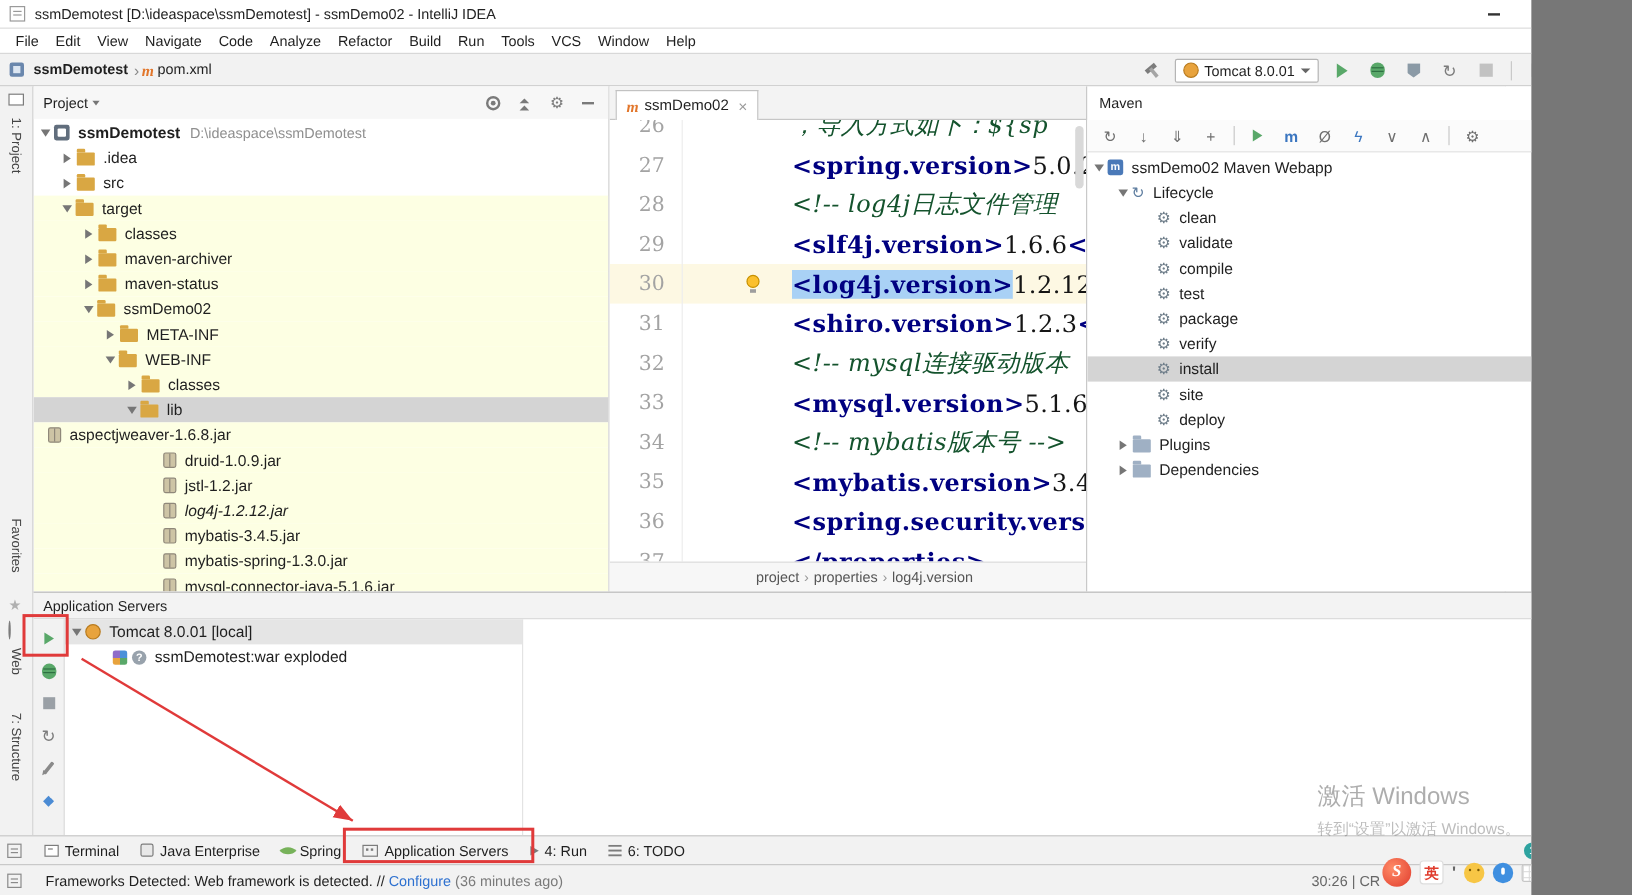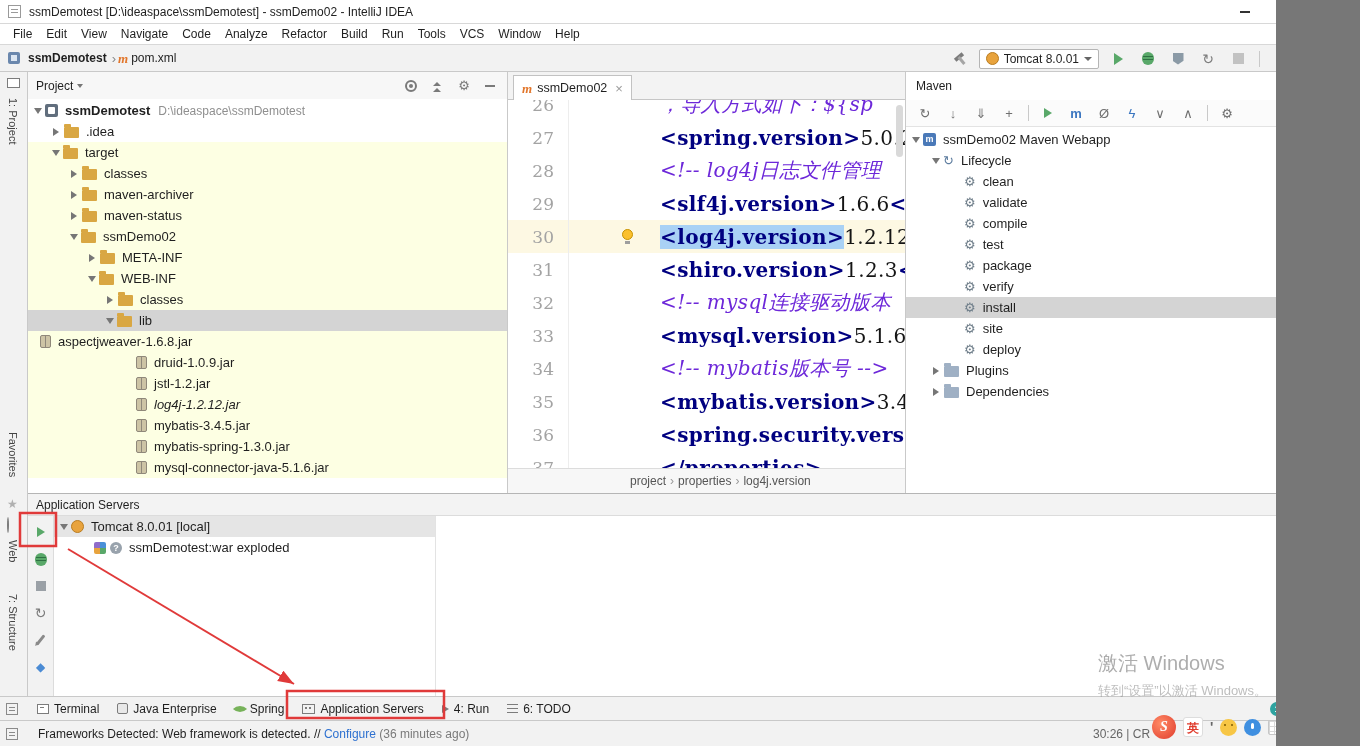--- a/index.html
+++ b/index.html
@@ -110,21 +110,21 @@
   .ed-tab{position:absolute;left:5px;top:3px;height:25px;background:#fff;border:1px solid #c2c2c2;border-bottom:none;display:flex;align-items:center;gap:5px;padding:0 8px;font-size:12.5px;}
   .tab-close{color:#9b9b9b;font-size:13px;margin-left:3px;}
   #ed-lines{position:absolute;left:0;top:28px;right:0;bottom:25px;overflow:hidden;}
   .ed-line{height:33px;display:flex;align-items:center;position:relative;}
   .ed-line:first-child{margin-top:-12px;}
   .ed-line.cur{background:#fdf8e3;}
   .ln{width:60px;padding-right:14px;text-align:right;color:#a3a3a3;font:17px "DejaVu Serif",serif;flex:none;}
   .code{font:20px "DejaVu Serif",serif;white-space:pre;padding-left:92px;letter-spacing:.4px;flex:none;}
   .s-tag{color:#000080;font-weight:700;}
   .s-txt{color:#151515;}
-  .s-cmt{color:#6d28d9;font-style:italic;}
+  .s-cmt{color:#14532d;font-style:italic;}
   .s-sel{background:#a9d1f5;}
   .bulb{position:absolute;left:114px;top:9px;width:11px;height:11px;background:#fbc02d;border:1px solid #c79100;border-radius:50%;}
   .bulb::after{content:"";position:absolute;left:2px;top:11px;width:5px;height:3px;background:#9e9e9e;}
   .gutter-sep{position:absolute;left:60px;top:28px;bottom:25px;width:1px;background:#ededed;}
   .ed-scroll{position:absolute;right:1px;top:30px;width:8px;bottom:27px;}
   .ed-scroll .thumb{width:7px;height:52px;background:#d9d9d9;border-radius:4px;margin-top:3px;}
   .crumbbar{position:absolute;left:0;right:0;bottom:0;height:25px;background:#f7f7f7;border-top:1px solid #dcdcdc;display:flex;align-items:center;padding-left:118px;color:#555;}
   .crumb-item{margin:0 4px;}
   .crumb-sep2{color:#999;}
 
@@ -303,20 +303,25 @@
           <span class="tri tri-d"></span>
           <span class="icn-module"></span>
           <span class="tlabel b">ssmDemotest</span>
           <span class="thint">D:\ideaspace\ssmDemotest</span>
         </div>
         <div class="trow" style="padding-left: 24px;">
           <span class="tri tri-r"></span>
           <span class="icn-folder"></span>
           <span class="tlabel">.idea</span>
         </div>
+        <div class="trow" style="padding-left: 24px;">
+          <span class="tri tri-r"></span>
+          <span class="icn-folder"></span>
+          <span class="tlabel">src</span>
+        </div>
         <div class="trow excl" style="padding-left: 24px;">
           <span class="tri tri-d"></span>
           <span class="icn-folder"></span>
           <span class="tlabel">target</span>
         </div>
         <div class="trow excl" style="padding-left: 42px;">
           <span class="tri tri-r"></span>
           <span class="icn-folder"></span>
           <span class="tlabel">classes</span>
         </div>

